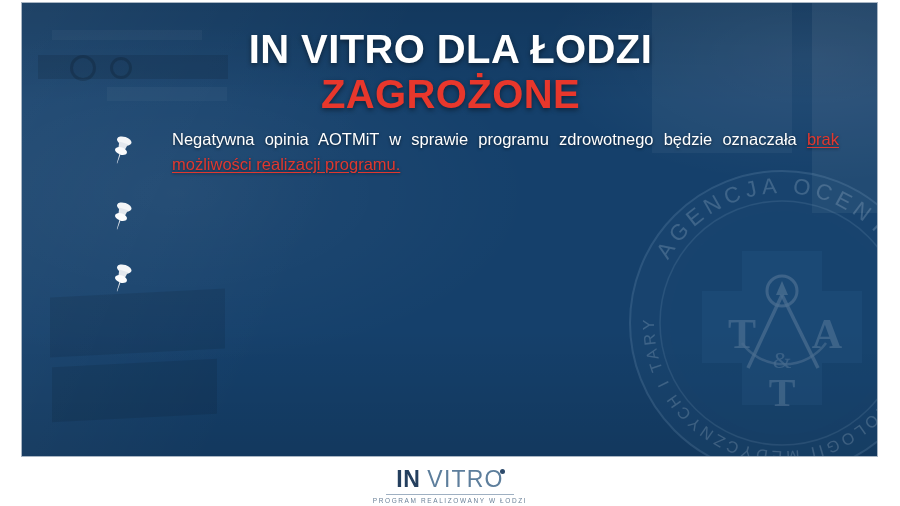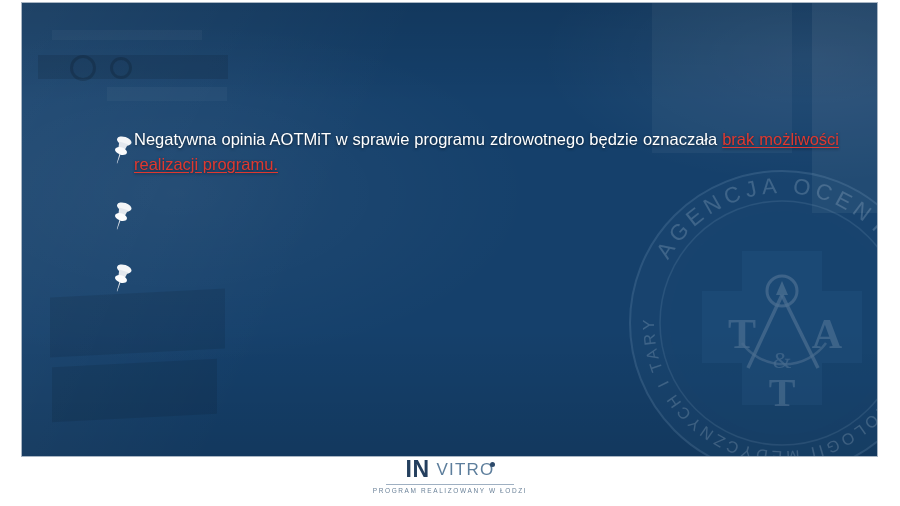--- a/index.html
+++ b/index.html
@@ -113,21 +113,21 @@
   .bullets {
     position: absolute;
     left: 0;
     top: 124px;
     width: 857px;
   }
   .bullet {
     position: relative;
     display: flex;
     align-items: flex-end;
-    padding: 0 40px 0 68px;
+    padding: 0 40px 0 106px;
     margin-bottom: 16px;
     min-height: 46px;
   }
   .pin {
     position: absolute;
     left: 86px;
     top: 8px;
     width: 26px;
     height: 32px;
   }
@@ -153,37 +153,37 @@
     position: absolute;
     left: 0;
     top: 458px;
     width: 900px;
     height: 48px;
     background: #ffffff;
     display: flex;
     flex-direction: column;
     align-items: center;
     justify-content: flex-start;
-    padding-top: 0;
+    padding-top: 10px;
     box-sizing: border-box;
   }
   .logo-row {
     display: flex;
     align-items: center;
     gap: 7px;
     line-height: 1;
   }
   .logo-in {
     font-size: 23px;
     font-weight: bold;
     letter-spacing: 0.5px;
     color: #243f5e;
   }
   .logo-vitro {
-    font-size: 17px;
+    font-size: 23px;
     font-weight: normal;
     letter-spacing: 1.2px;
     color: #5d7e9c;
     position: relative;
   }
   .logo-dot {
     position: absolute;
     right: -1px;
     top: 1px;
     width: 5px;
@@ -246,20 +246,24 @@
       <text x="160" y="243" font-family="'Liberation Serif', serif" font-size="40" font-weight="bold" fill="#bcd3e6" opacity="0.75" text-anchor="middle">T</text>
 
       <text font-family="'Liberation Sans', sans-serif" font-size="22" letter-spacing="5" fill="#cfe1ee" opacity="0.72">
         <textPath href="#arcTop" startOffset="16%">AGENCJA OCENY</textPath>
       </text>
       <text font-family="'Liberation Sans', sans-serif" font-size="16" letter-spacing="3.4" fill="#cfe1ee" opacity="0.72">
         <textPath href="#arcBot" startOffset="7%">TECHNOLOGII MEDYCZNYCH I TARYFIKACJI</textPath>
       </text>
     </svg>
 
+    <div class="title-wrap">
+      <div class="title-line1">IN VITRO DLA ŁODZI</div>
+      <div class="title-line2">ZAGROŻONE</div>
+    </div>
 
     <div class="bullets">
 
       <div class="bullet">
         <svg class="pin" viewBox="0 0 26 32">
           <g transform="rotate(18 13 16)">
             <ellipse cx="13" cy="5.5" rx="7.5" ry="4.2" fill="#f4f6f8"></ellipse>
             <path d="M 8.4,7.5 L 17.6,7.5 L 16.2,14.5 L 9.8,14.5 Z" fill="#e3e8ee"></path>
             <ellipse cx="13" cy="16" rx="6.2" ry="3.6" fill="#fbfcfd"></ellipse>
             <path d="M 12.4,19 L 13.6,19 L 13.2,29 L 12.8,29 Z" fill="#dfe5ec"></path>

